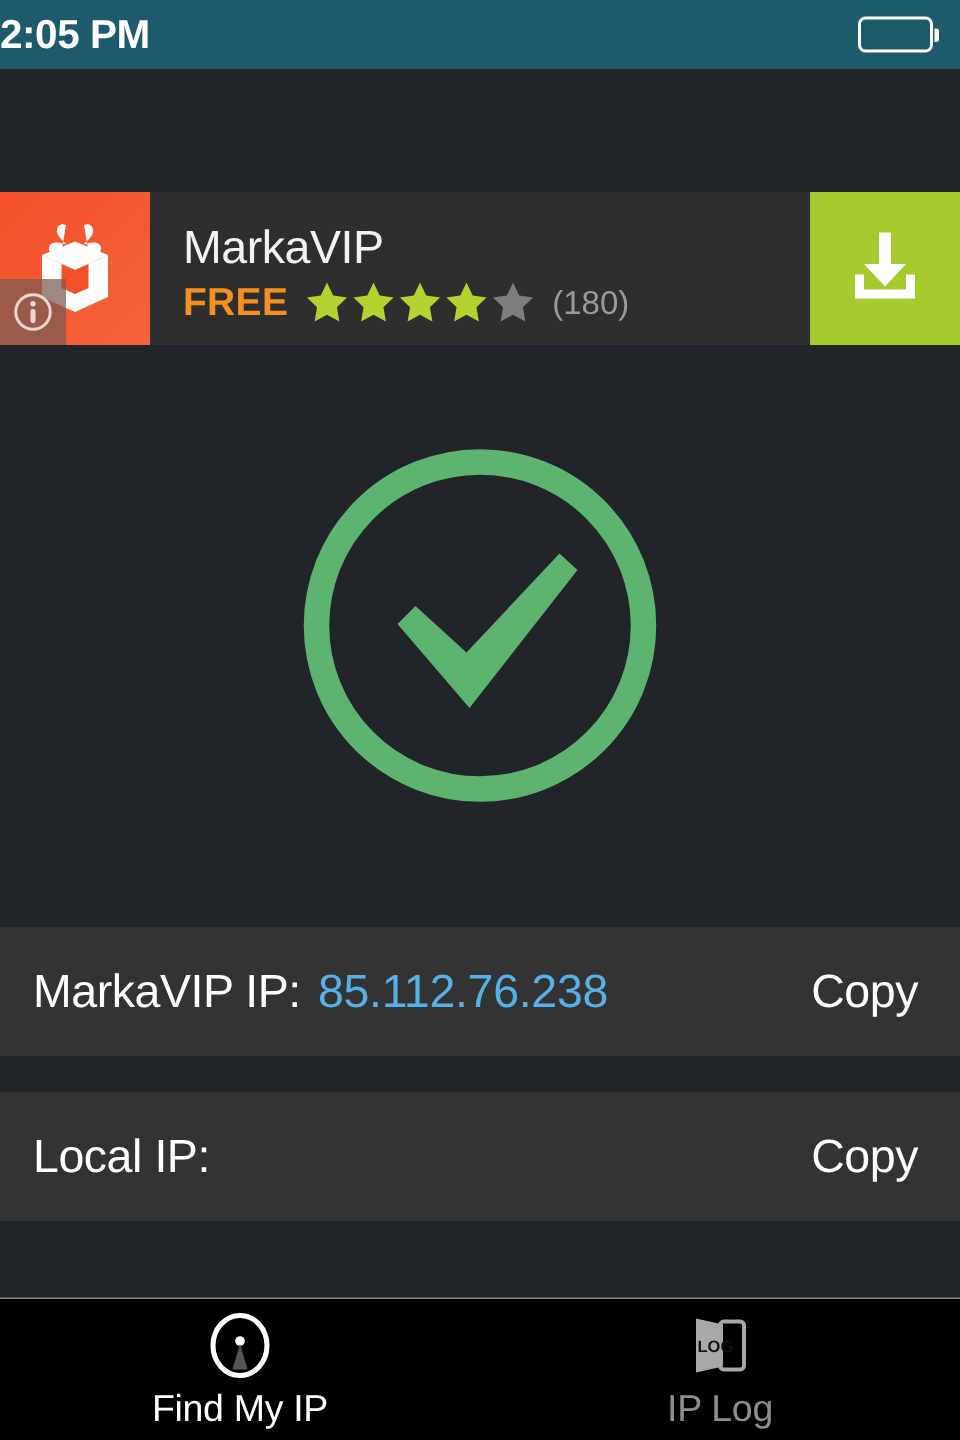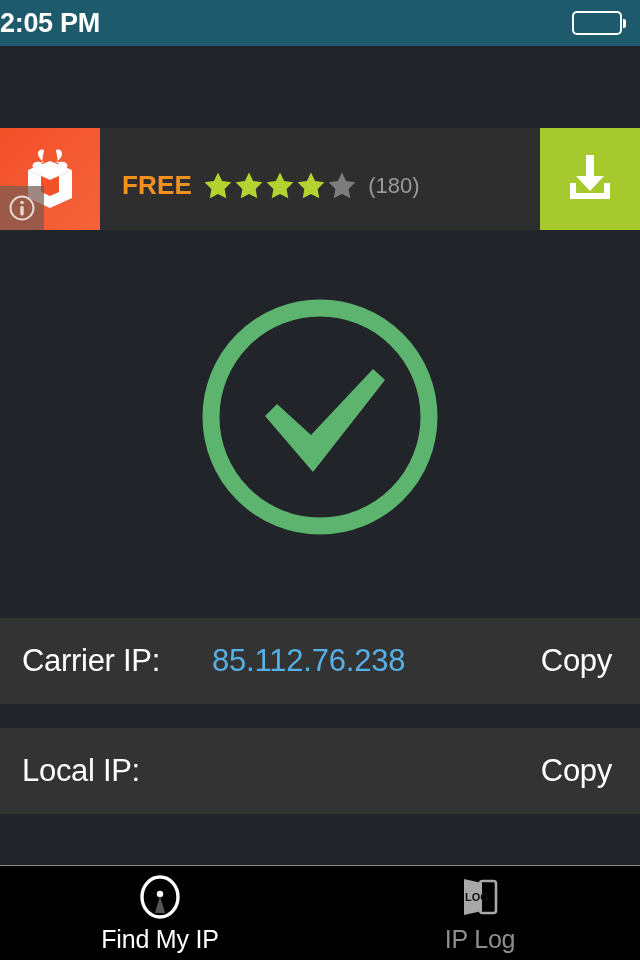--- a/index.html
+++ b/index.html
@@ -129,20 +129,21 @@
       </svg>
       <div class="ad-info">
         <svg width="28" height="28" viewBox="0 0 28 28">
           <circle cx="14" cy="14" r="11.5" fill="none" stroke="#e7d8d2" stroke-width="2"></circle>
           <circle cx="14" cy="8.5" r="1.8" fill="#e7d8d2"></circle>
           <rect x="12.3" y="12" width="3.4" height="9.5" rx="1.6" fill="#e7d8d2"></rect>
         </svg>
       </div>
     </div>
     <div class="ad-body">
+      <div class="ad-name">MarkaVIP</div>
       <div class="ad-sub">
         <span class="ad-free">FREE</span>
         <span class="stars" id="star-row">
             <svg width="30" height="29" viewBox="0 0 24 23">
               <path d="M12 1l3.3 6.9 7.4 1-5.4 5.3 1.3 7.5L12 18.2 5.4 21.7l1.3-7.5L1.3 8.9l7.4-1z" fill="#b5d330"></path>
             </svg>
             <svg width="30" height="29" viewBox="0 0 24 23">
               <path d="M12 1l3.3 6.9 7.4 1-5.4 5.3 1.3 7.5L12 18.2 5.4 21.7l1.3-7.5L1.3 8.9l7.4-1z" fill="#b5d330"></path>
             </svg>
             <svg width="30" height="29" viewBox="0 0 24 23">
@@ -170,21 +171,21 @@
   <div class="hero">
     <span>
       <svg width="250" height="250" viewBox="0 0 250 250">
         <circle cx="125" cy="125" r="109" fill="none" stroke="#5cb46f" stroke-width="17"></circle>
         <path d="M70 124l12-12 34 31 62-66 12 11-72 92z" fill="#5cb46f"></path>
       </svg>
     </span>
   </div>
 
   <div class="iprow r1">
-    <span class="ip-label">Carrier IP:</span>
+    <span class="ip-label">MarkaVIP IP:</span>
     <span class="ip-value">85.112.76.238</span>
     <span class="ip-copy">Copy</span>
   </div>
   <div class="iprow r2">
     <span class="ip-label">Local IP:</span>
     <span class="ip-copy">Copy</span>
   </div>
 
   <div class="tabbar">
     <div class="tab active">

